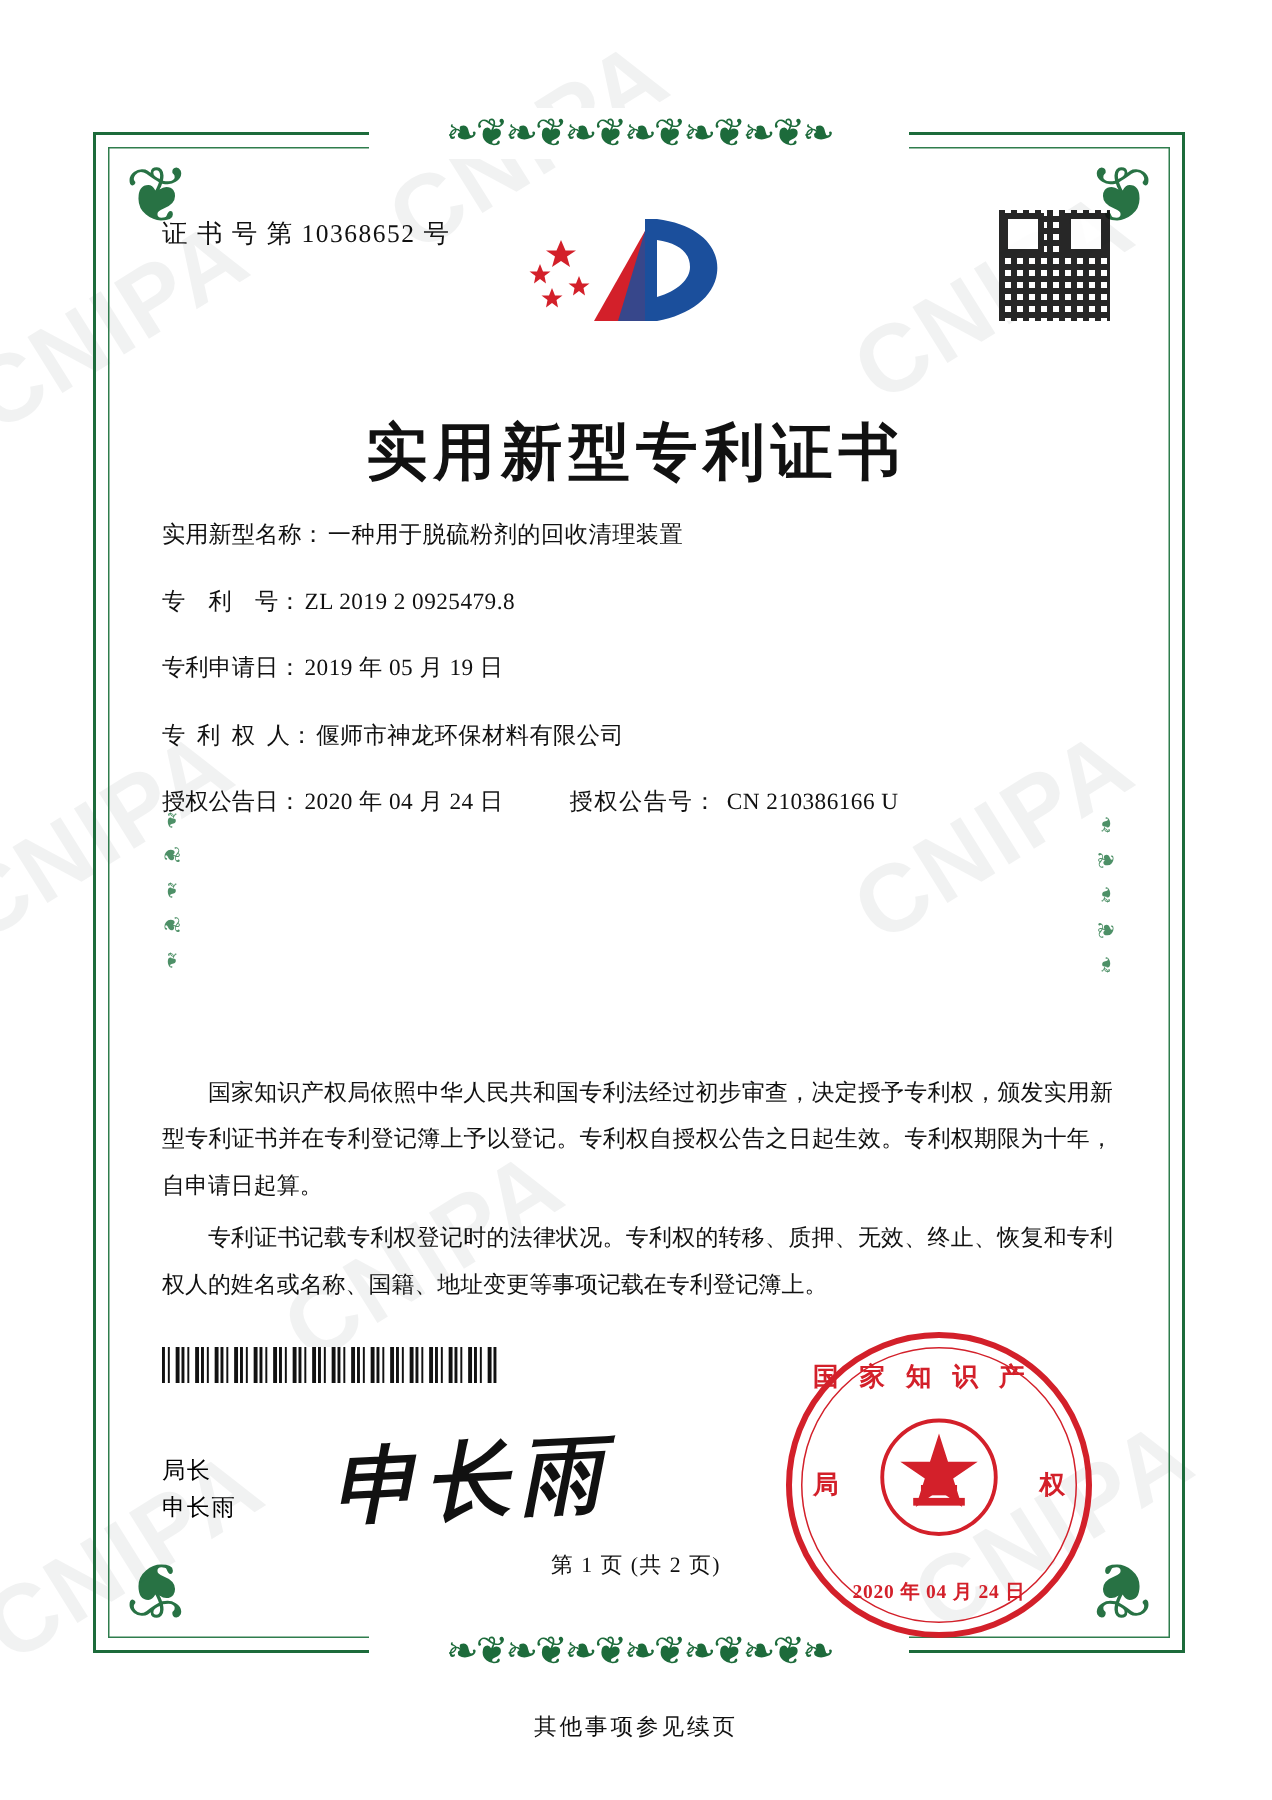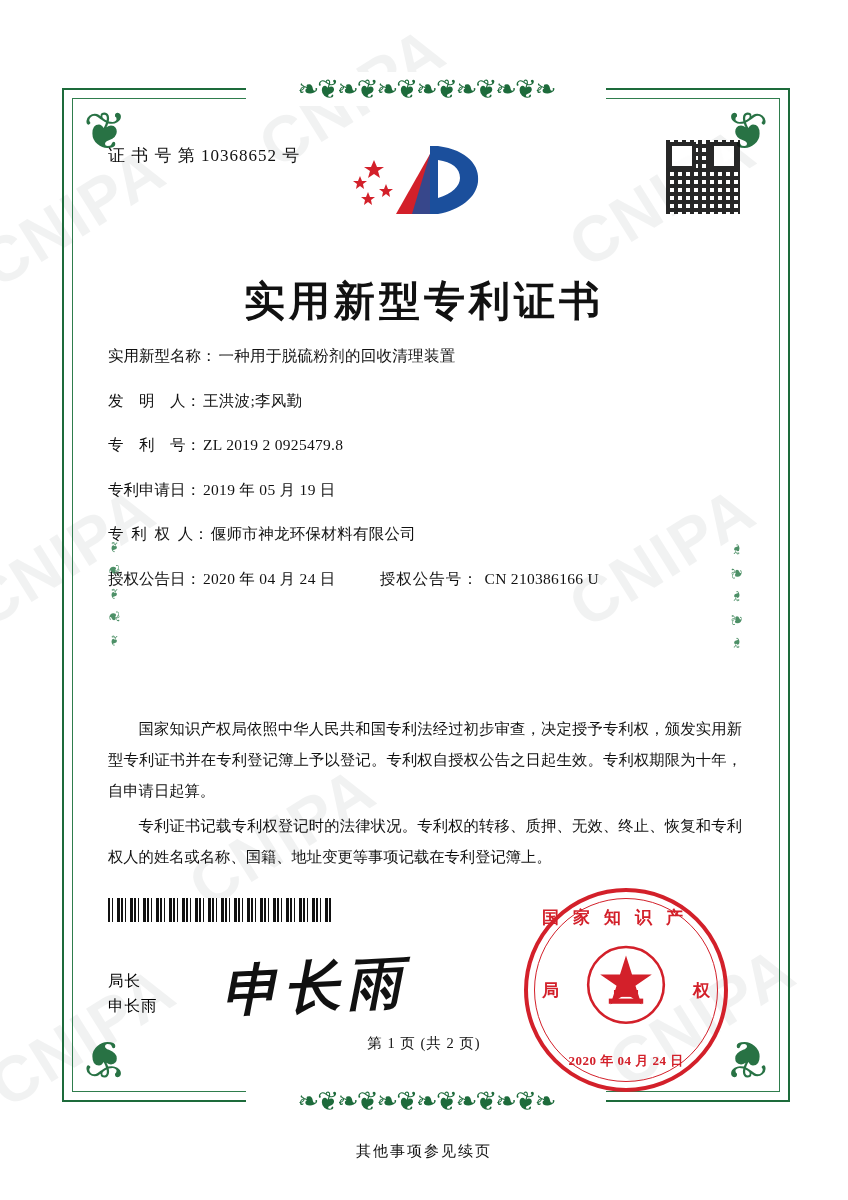--- a/index.html
+++ b/index.html
@@ -358,24 +358,20 @@
         </g>
       </svg>
     </div>
 
     <div class="title">实用新型专利证书</div>
 
     <div class="fields">
       <div class="field">
         <span class="lab">实用新型名称：</span>
         <span class="val">一种用于脱硫粉剂的回收清理装置</span>
-      </div>
-      <div class="field">
-        <span class="lab">发    明    人：</span>
-        <span class="val">王洪波;李风勤</span>
       </div>
       <div class="field">
         <span class="lab">专    利    号：</span>
         <span class="val">ZL 2019 2 0925479.8</span>
       </div>
       <div class="field">
         <span class="lab">专利申请日：</span>
         <span class="val">2019 年 05 月 19 日</span>
       </div>
       <div class="field">

